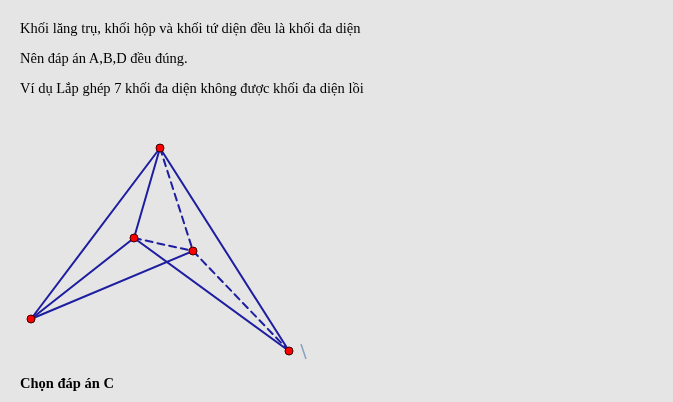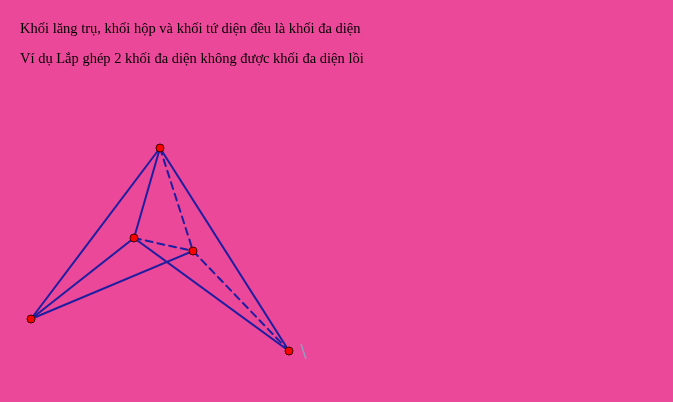--- a/index.html
+++ b/index.html
@@ -4,21 +4,21 @@
 <style>
   html, body {
     margin: 0;
     padding: 0;
     background: #ffffff;
   }
   #page {
     position: relative;
     width: 673px;
     height: 402px;
-    background: #ec4899;
+    background: #e5e5e5;
     overflow: hidden;
     font-family: "Liberation Serif", "DejaVu Serif", serif;
     color: #000000;
   }
   .text-block {
     position: absolute;
     top: 13px;
     left: 20px;
     right: 8px;
     font-size: 14.5px;
@@ -43,21 +43,22 @@
     white-space: nowrap;
   }
 </style>
 </head>
 <body>
 
 <div id="page">
 
   <div class="text-block">
     <div class="para">Khối lăng trụ, khối hộp và khối tứ diện đều là khối đa diện</div>
-    <div class="para">Ví dụ Lắp ghép 2 khối đa diện không được khối đa diện lồi</div>
+    <div class="para">Nên đáp án A,B,D đều đúng.</div>
+    <div class="para">Ví dụ Lắp ghép 7 khối đa diện không được khối đa diện lồi</div>
   </div>
 
   <div class="figure-wrap">
     <svg width="340" height="240" viewBox="0 0 340 240" xmlns="http://www.w3.org/2000/svg">
         <line x1="160" y1="16" x2="193" y2="119" stroke="#1e1ea0" stroke-width="2" stroke-linecap="round" stroke-dasharray="7 5"></line>
         <line x1="134" y1="106" x2="193" y2="119" stroke="#1e1ea0" stroke-width="2" stroke-linecap="round" stroke-dasharray="7 5"></line>
         <line x1="193" y1="119" x2="289" y2="219" stroke="#1e1ea0" stroke-width="2" stroke-linecap="round" stroke-dasharray="7 5"></line>
         <line x1="160" y1="16" x2="31" y2="187" stroke="#1e1ea0" stroke-width="2" stroke-linecap="round"></line>
         <line x1="160" y1="16" x2="134" y2="106" stroke="#1e1ea0" stroke-width="2" stroke-linecap="round"></line>
         <line x1="160" y1="16" x2="289" y2="219" stroke="#1e1ea0" stroke-width="2" stroke-linecap="round"></line>
@@ -66,14 +67,15 @@
         <line x1="31" y1="187" x2="193" y2="119" stroke="#1e1ea0" stroke-width="2" stroke-linecap="round"></line>
         <line x1="301" y1="212" x2="306" y2="227" stroke="#8aa0c0" stroke-width="1.5"></line>
         <circle cx="160" cy="16" r="4" fill="#ff0000" stroke="#3a0000" stroke-width="1"></circle>
         <circle cx="134" cy="106" r="4" fill="#ff0000" stroke="#3a0000" stroke-width="1"></circle>
         <circle cx="193" cy="119" r="4" fill="#ff0000" stroke="#3a0000" stroke-width="1"></circle>
         <circle cx="31" cy="187" r="4" fill="#ff0000" stroke="#3a0000" stroke-width="1"></circle>
         <circle cx="289" cy="219" r="4" fill="#ff0000" stroke="#3a0000" stroke-width="1"></circle>
       </svg>
   </div>
 
+  <div class="conclusion">Chọn đáp án C</div>
 
 </div>
 
 </body></html>

